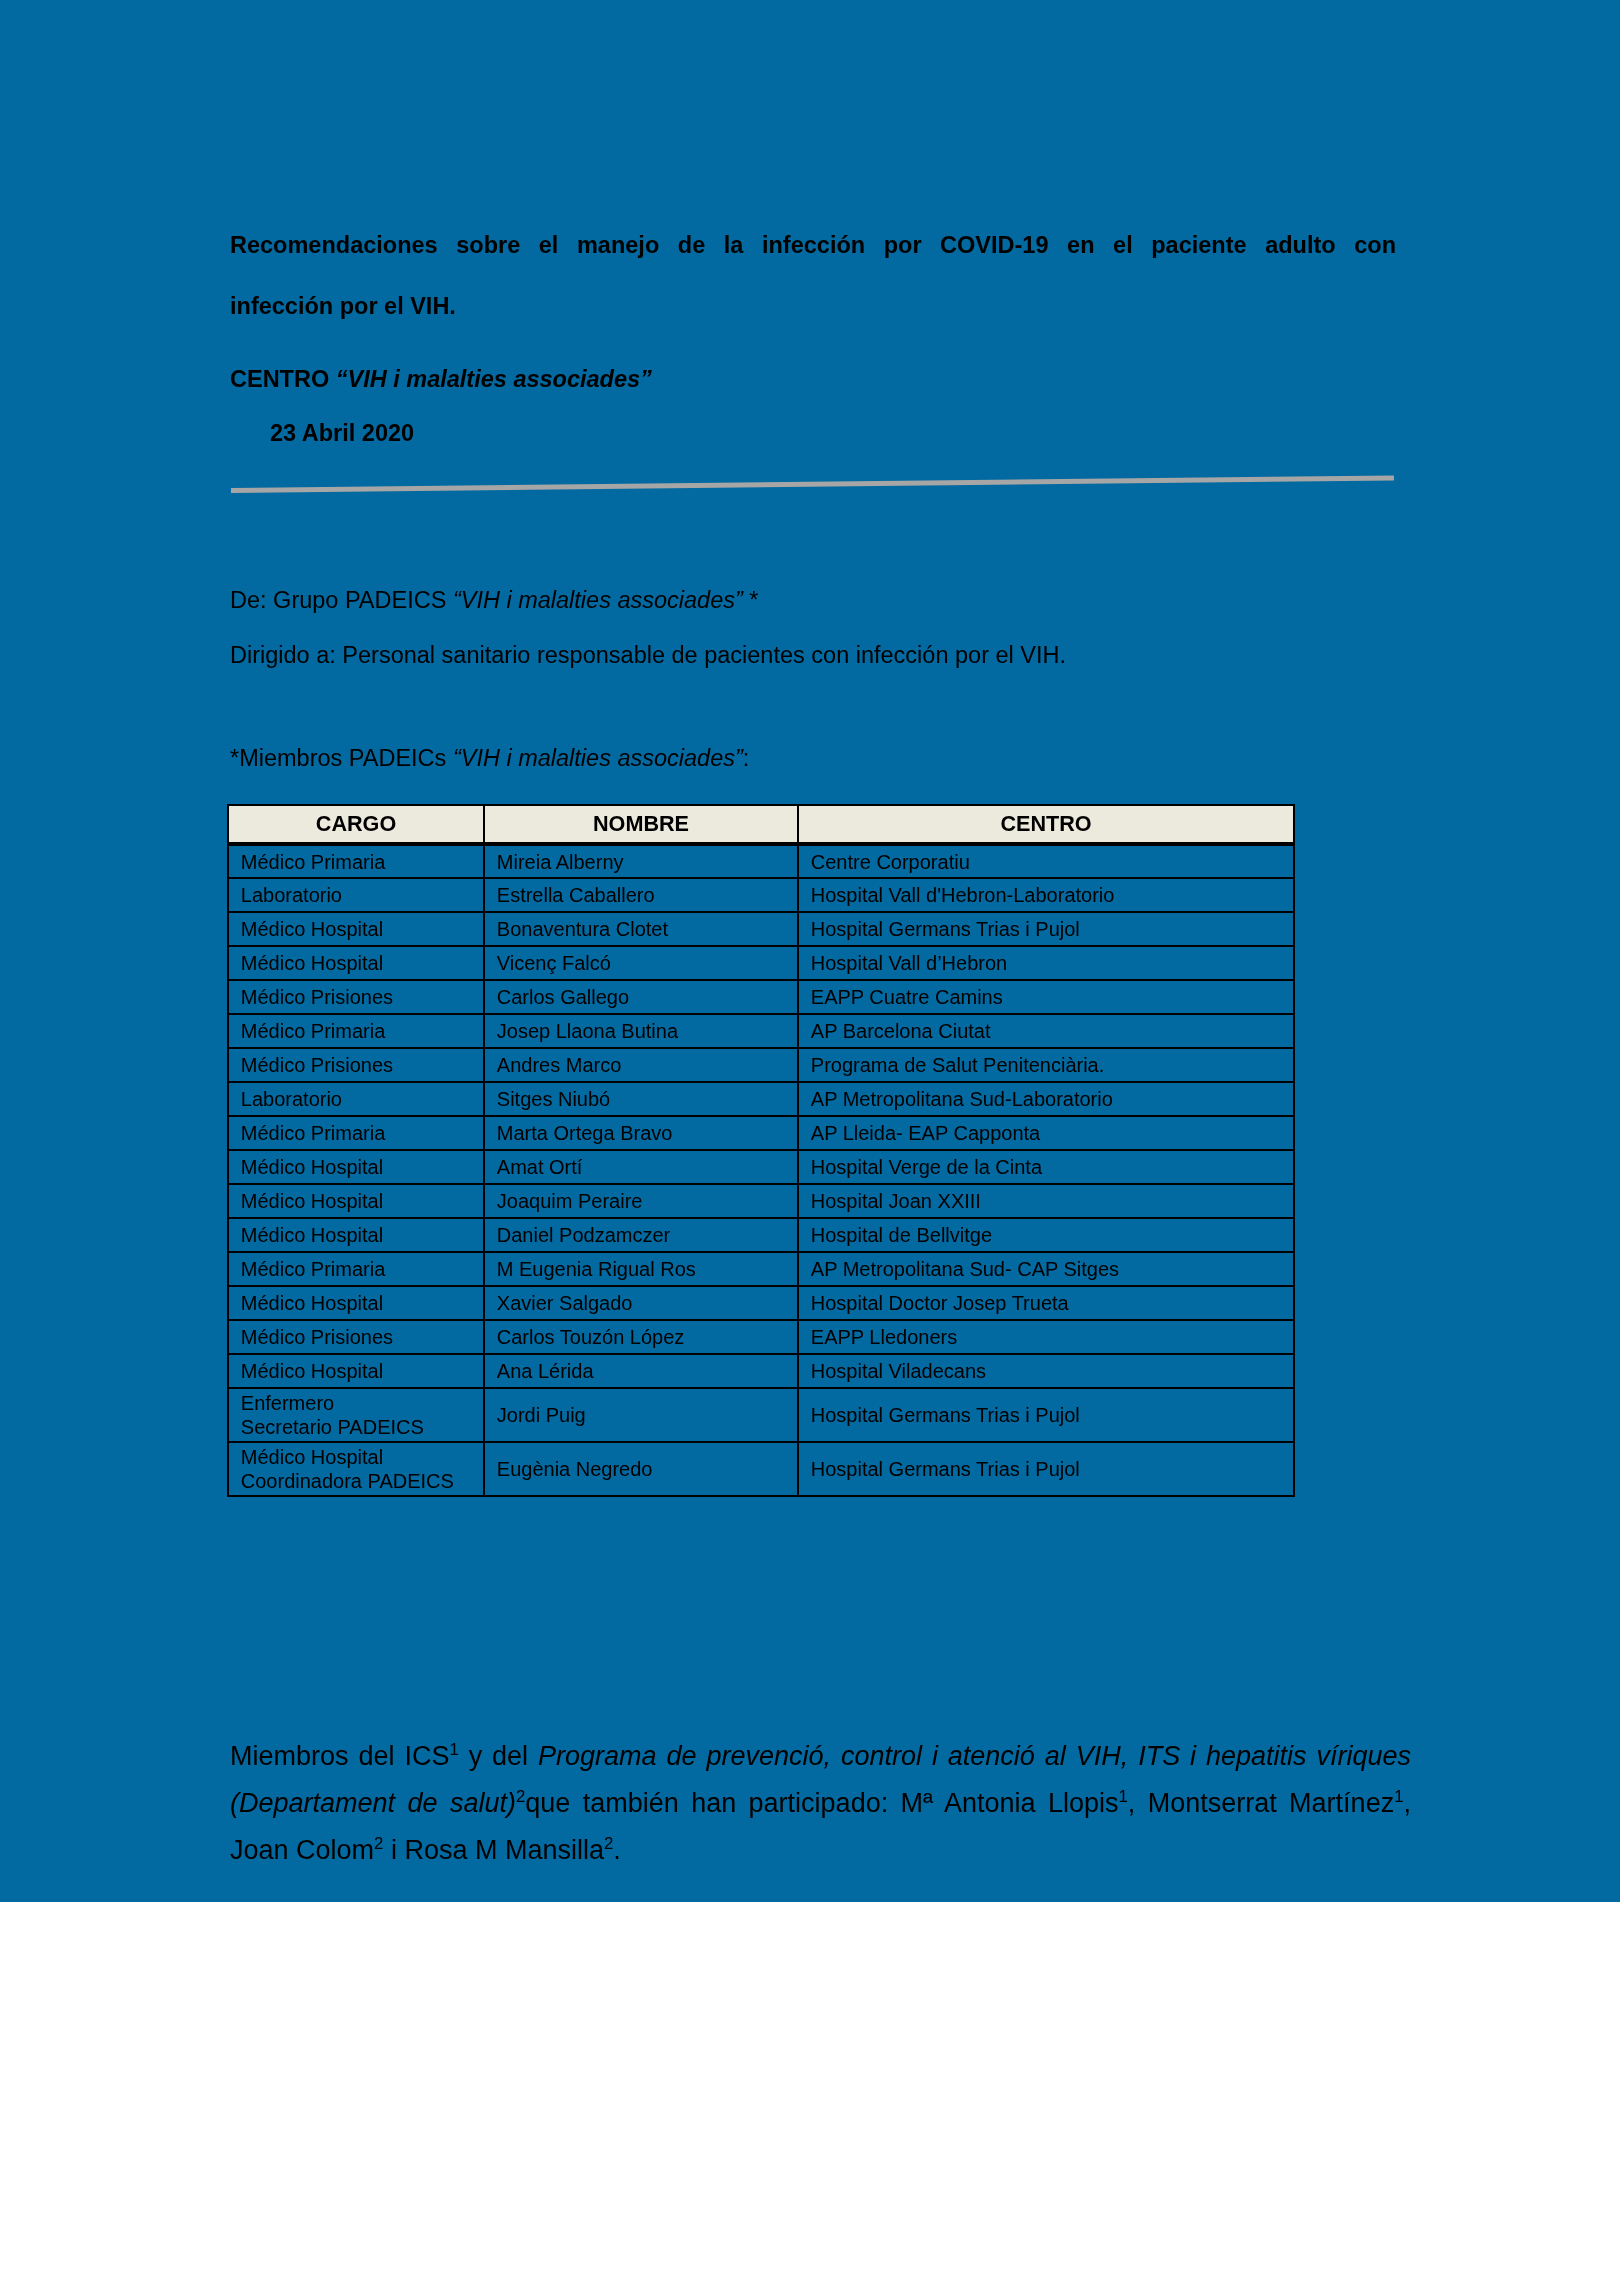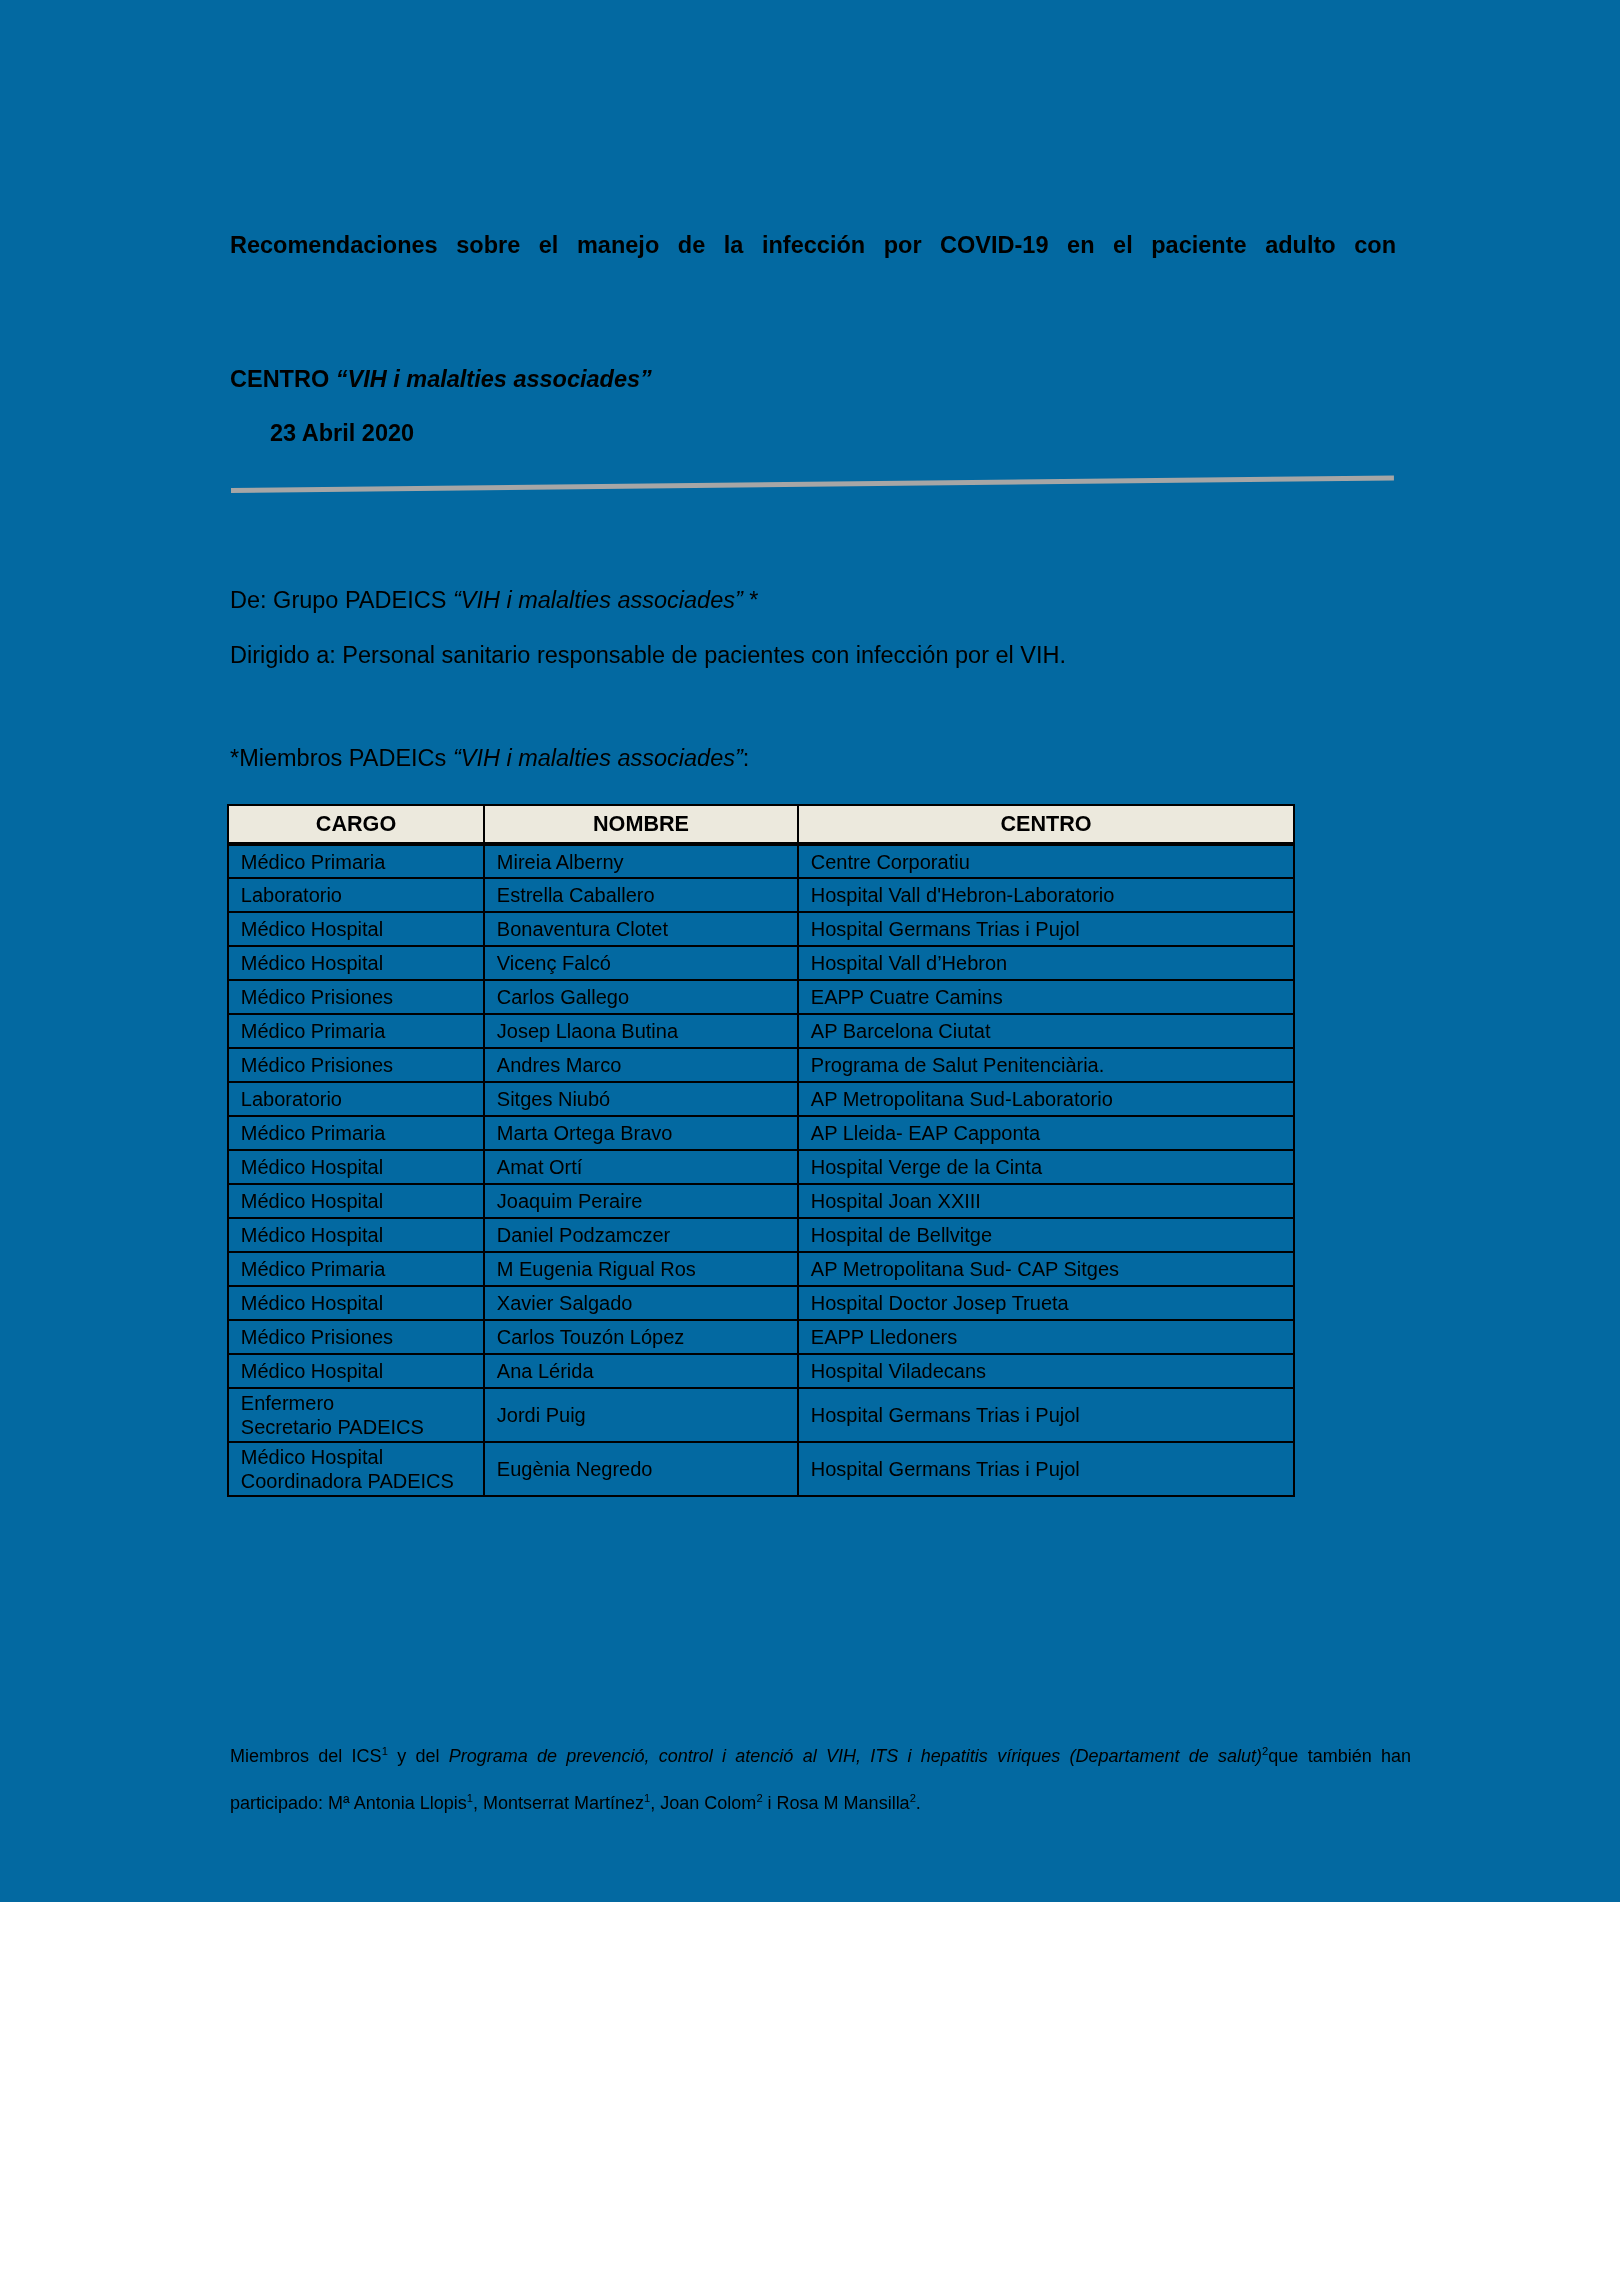--- a/index.html
+++ b/index.html
@@ -71,38 +71,39 @@
     white-space:pre-line;
     line-height:1.2;
     overflow:hidden;
   }
   .footnote{
     position:absolute;
     left:230px;
     top:1733px;
     width:1181px;
     margin:0;
-    font-size:18px;
+    font-size:27px;
     line-height:47px;
     text-align:justify;
   }
   .page-number{
     position:absolute;
     left:1364px;
     top:2117px;
     font-size:29px;
   }
 </style>
 </head>
 <body>
 
 <div class="page">
 
   <div class="textline title-line title-line1">Recomendaciones sobre el manejo de la infección por COVID-19 en el paciente adulto con</div>
 
+  <div class="textline title-line title-line2">infección por el VIH.</div>
 
   <div class="textline subtitle-line"><span class="b">CENTRO </span><span class="b i">“VIH i malalties associades”</span></div>
 
   <div class="textline date-line">23 Abril 2020</div>
 
   <div class="separator"></div>
 
   <div class="textline from-line"><span>De: Grupo PADEICS </span><span class="i">“VIH i malalties associades”</span><span> *</span></div>
 
   <div class="textline to-line">Dirigido a: Personal sanitario responsable de pacientes con infección por el VIH.</div>

